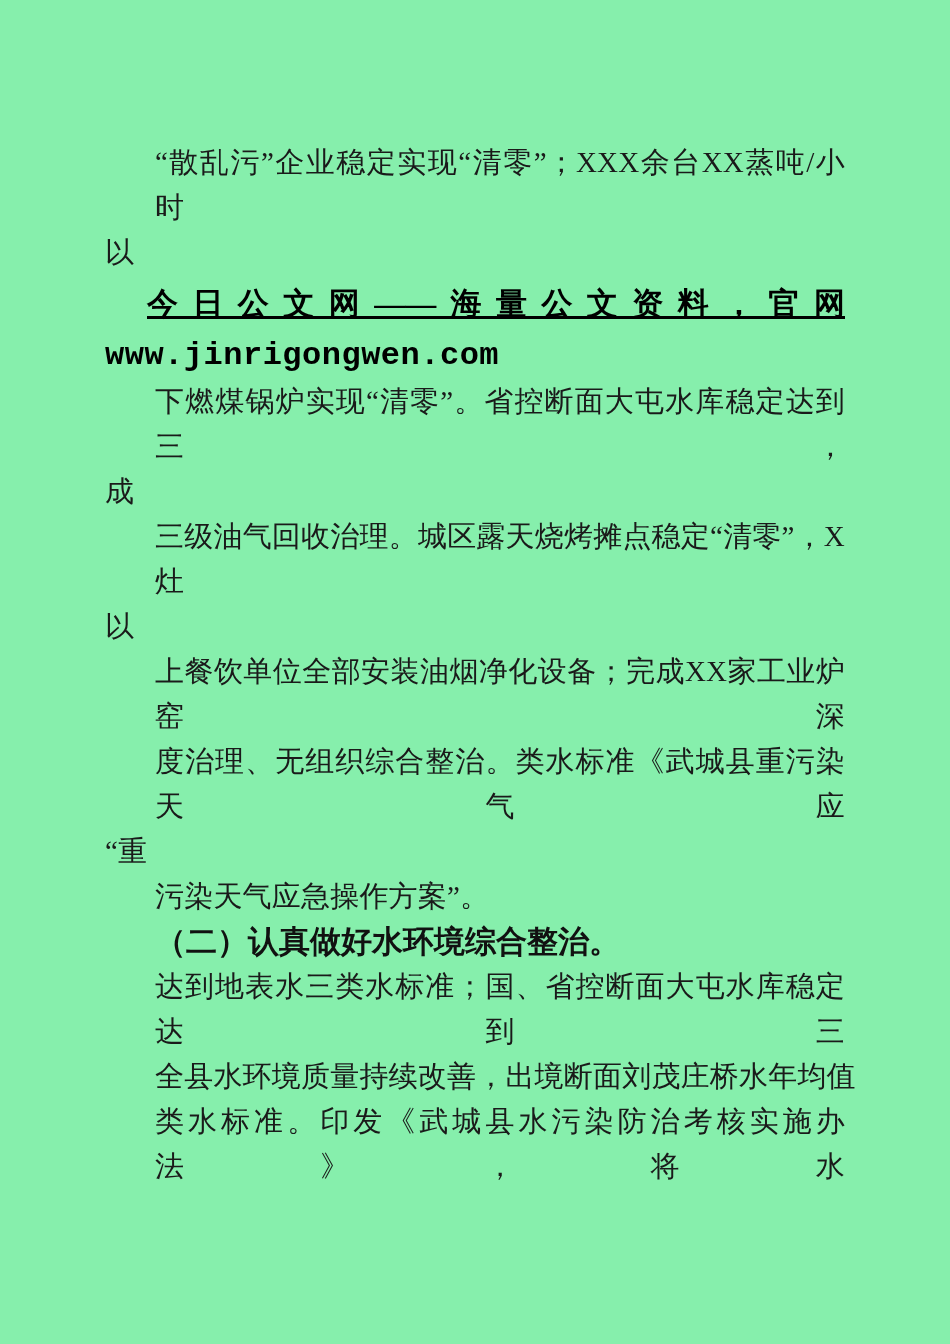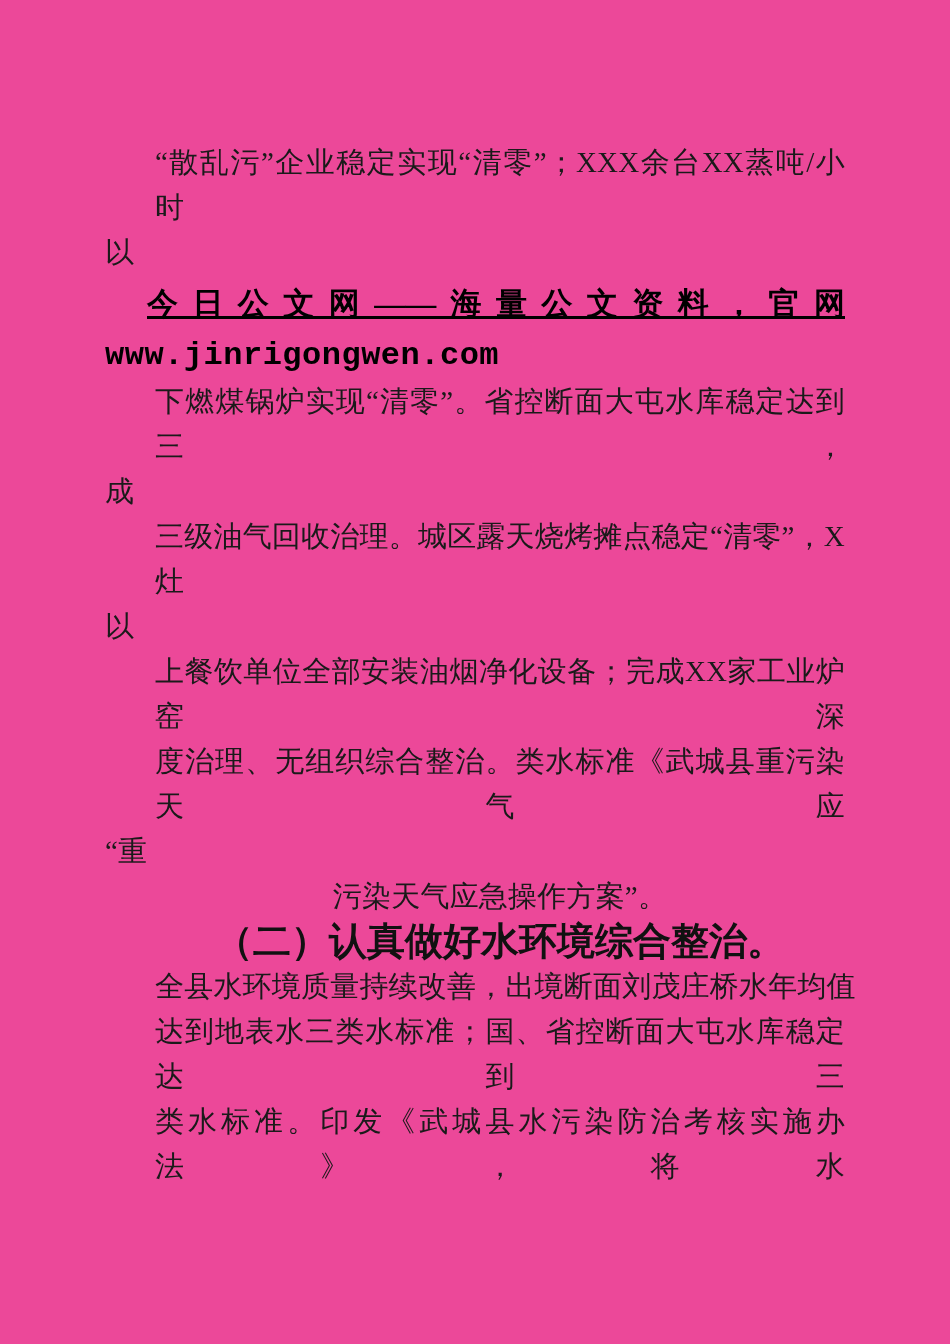--- a/index.html
+++ b/index.html
@@ -10,21 +10,21 @@
   }
 
   body {
     font-family: "Liberation Serif", "DejaVu Serif", serif;
   }
 
   .page {
     position: relative;
     width: 950px;
     height: 1344px;
-    background: #ec4899;
+    background: #86efac;
     overflow: hidden;
     box-sizing: border-box;
   }
 
   
   .doc-body {
     position: absolute;
     left: 105px;
     top: 140px;
     width: 740px;
@@ -35,21 +35,20 @@
     line-height: 45px;
     color: #1a1a1a;
     white-space: pre;
     letter-spacing: 0.2px;
     font-family: "Liberation Serif", "DejaVu Serif", serif;
   }
 
   
   .line.indent {
     padding-left: 50px;
-    text-align: center;
   }
 
   
   .line.flush {
     padding-left: 0;
   }
 
   
   .line.justify {
     text-align: justify;
@@ -79,28 +78,27 @@
     line-height: 46px;
     font-weight: bold;
     color: #000000;
     letter-spacing: 0.5px;
     font-family: "Liberation Mono", "DejaVu Sans Mono", monospace;
     white-space: pre;
   }
 
   
   .heading-line {
-    font-size: 38px;
+    font-size: 31px;
     line-height: 45px;
     font-weight: bold;
     color: #111111;
     padding-left: 50px;
     white-space: pre;
     font-family: "Liberation Serif", "DejaVu Serif", serif;
-    text-align: center;
   }
 </style>
 </head>
 <body>
 
 <div class="page">
   <div class="doc-body">
 
     <div class="line indent justify">“散乱污”企业稳定实现“清零”；XXX余台XX蒸吨/小时</div>
     <div class="line flush">以</div>
@@ -115,18 +113,18 @@
     <div class="line flush">以</div>
 
     <div class="line indent justify">上餐饮单位全部安装油烟净化设备；完成XX家工业炉窑深</div>
     <div class="line indent justify">度治理、无组织综合整治。类水标准《武城县重污染天气应</div>
     <div class="line flush">“重</div>
 
     <div class="line indent">污染天气应急操作方案”。</div>
 
     <div class="heading-line">（二）认真做好水环境综合整治。</div>
 
+    <div class="line indent justify">达到地表水三类水标准；国、省控断面大屯水库稳定达到三</div>
     <div class="line indent">全县水环境质量持续改善，出境断面刘茂庄桥水年均值</div>
-    <div class="line indent justify">达到地表水三类水标准；国、省控断面大屯水库稳定达到三</div>
     <div class="line indent justify">类水标准。印发《武城县水污染防治考核实施办法》，将水</div>
 
   </div>
 </div>
 
 </body></html>

